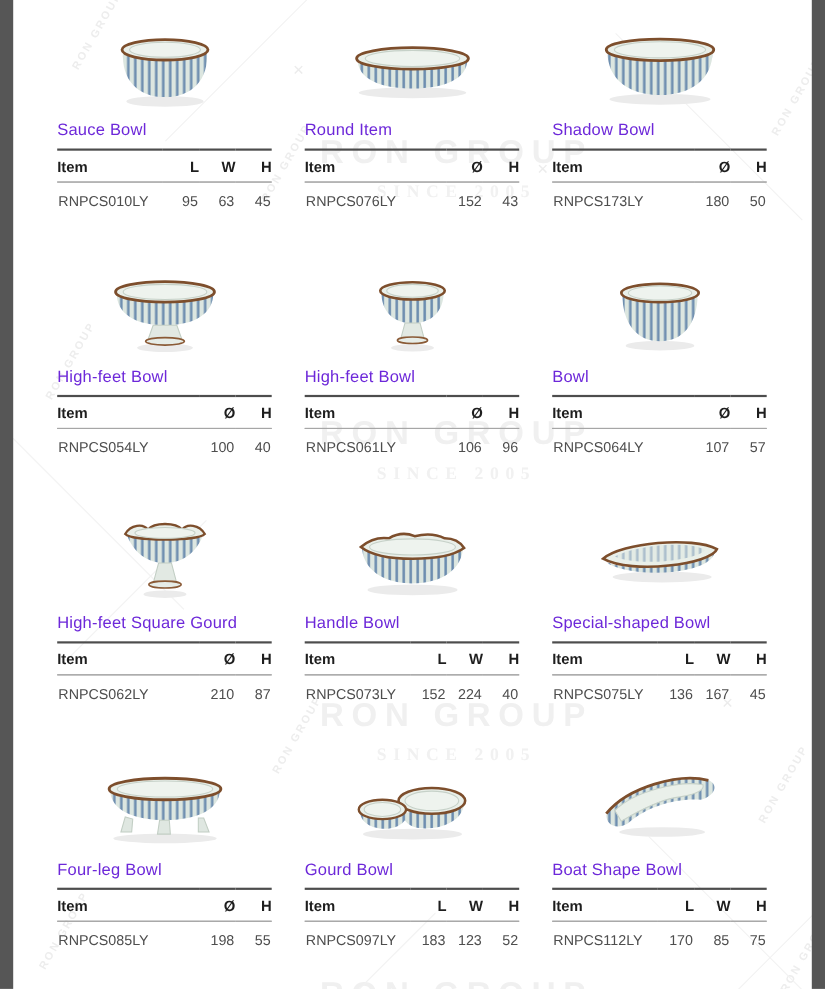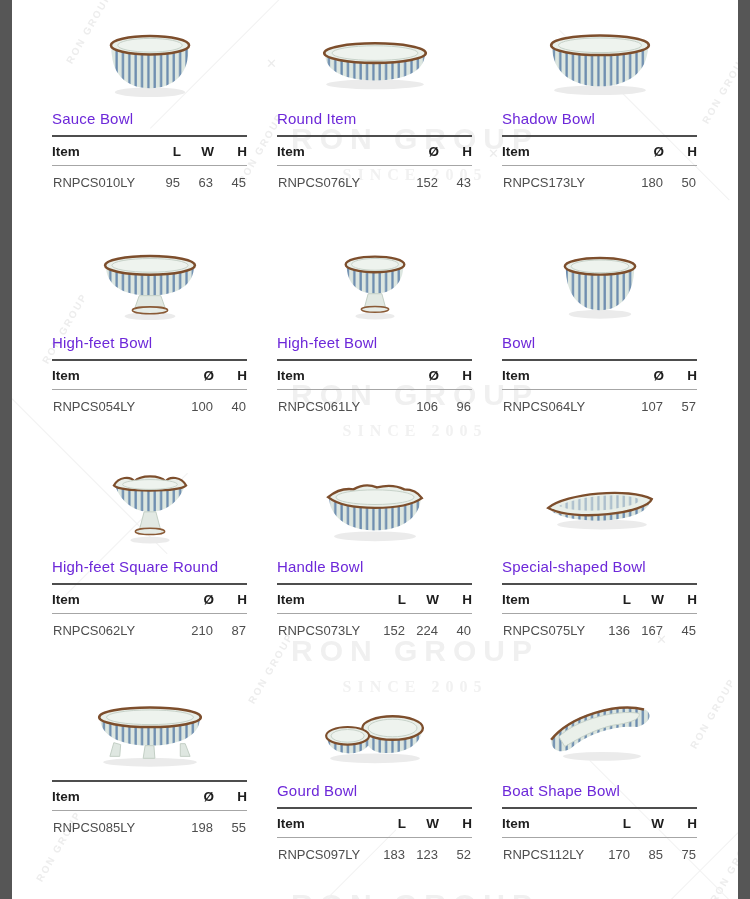--- a/index.html
+++ b/index.html
@@ -298,21 +298,21 @@
             </pattern>
           </defs>
           <ellipse cx="70" cy="80" rx="20" ry="3.5" fill="#ebebeb"></ellipse>
           <path d="M34,23 C40,42 55,51 70,51 C85,51 100,42 106,23 Q70,34 34,23 Z" fill="url(#st)"></path>
           <path d="M64,51 L59,70 L81,70 L76,51 Z" fill="#e2e9e3" stroke="#c2cec4" stroke-width="1"></path>
           <ellipse cx="70" cy="71" rx="15" ry="3.2" fill="#e6ece7" stroke="#8a5a36" stroke-width="1.5"></ellipse>
           <path d="M33,24 C38,15 50,14 54,20 C60,13 80,13 86,20 C90,14 102,15 107,24 C100,31 40,31 33,24 Z" fill="#e9efe9" stroke="#7d4e2c" stroke-width="2.2"></path>
           <ellipse cx="70" cy="23" rx="28" ry="5" fill="#eef3ee" stroke="#c6d1c8" stroke-width="1"></ellipse>
         </svg>
       </div>
-    <div class="pname">High-feet Square Round</div>
+    <div class="pname">High-feet Square Gourd</div>
     <table class="spec">
       <thead>
         <tr>
           <th class="item">Item</th>
         <th class="dim">Ø</th>
             <th class="dim">H</th>
           </tr>
       </thead>
       <tbody>
         <tr>
@@ -407,20 +407,21 @@
           </defs>
           <ellipse cx="70" cy="78" rx="48" ry="4.5" fill="#ebebeb"></ellipse>
           <path d="M19,33 C19,52 42,61 70,61 C98,61 121,52 121,33 Q70,45 19,33 Z" fill="url(#st)"></path>
           <path d="M33,58 L29,72 L39,72 L40,60 Z" fill="#dfe7e1" stroke="#c2cec4" stroke-width="1"></path>
           <path d="M65,61 L63,74 L75,74 L74,61 Z" fill="#dfe7e1" stroke="#c2cec4" stroke-width="1"></path>
           <path d="M101,59 L101,72 L111,72 L106,59 Z" fill="#dfe7e1" stroke="#c2cec4" stroke-width="1"></path>
           <ellipse cx="70" cy="32" rx="52" ry="10" fill="#e9efe9" stroke="#7d4e2c" stroke-width="2.6"></ellipse>
           <ellipse cx="70" cy="32" rx="44.5" ry="7.5" fill="#eef3ee" stroke="#c6d1c8" stroke-width="1"></ellipse>
         </svg>
       </div>
+    <div class="pname">Four-leg Bowl</div>
     <table class="spec">
       <thead>
         <tr>
           <th class="item">Item</th>
         <th class="dim">Ø</th>
             <th class="dim">H</th>
           </tr>
       </thead>
       <tbody>
         <tr>

